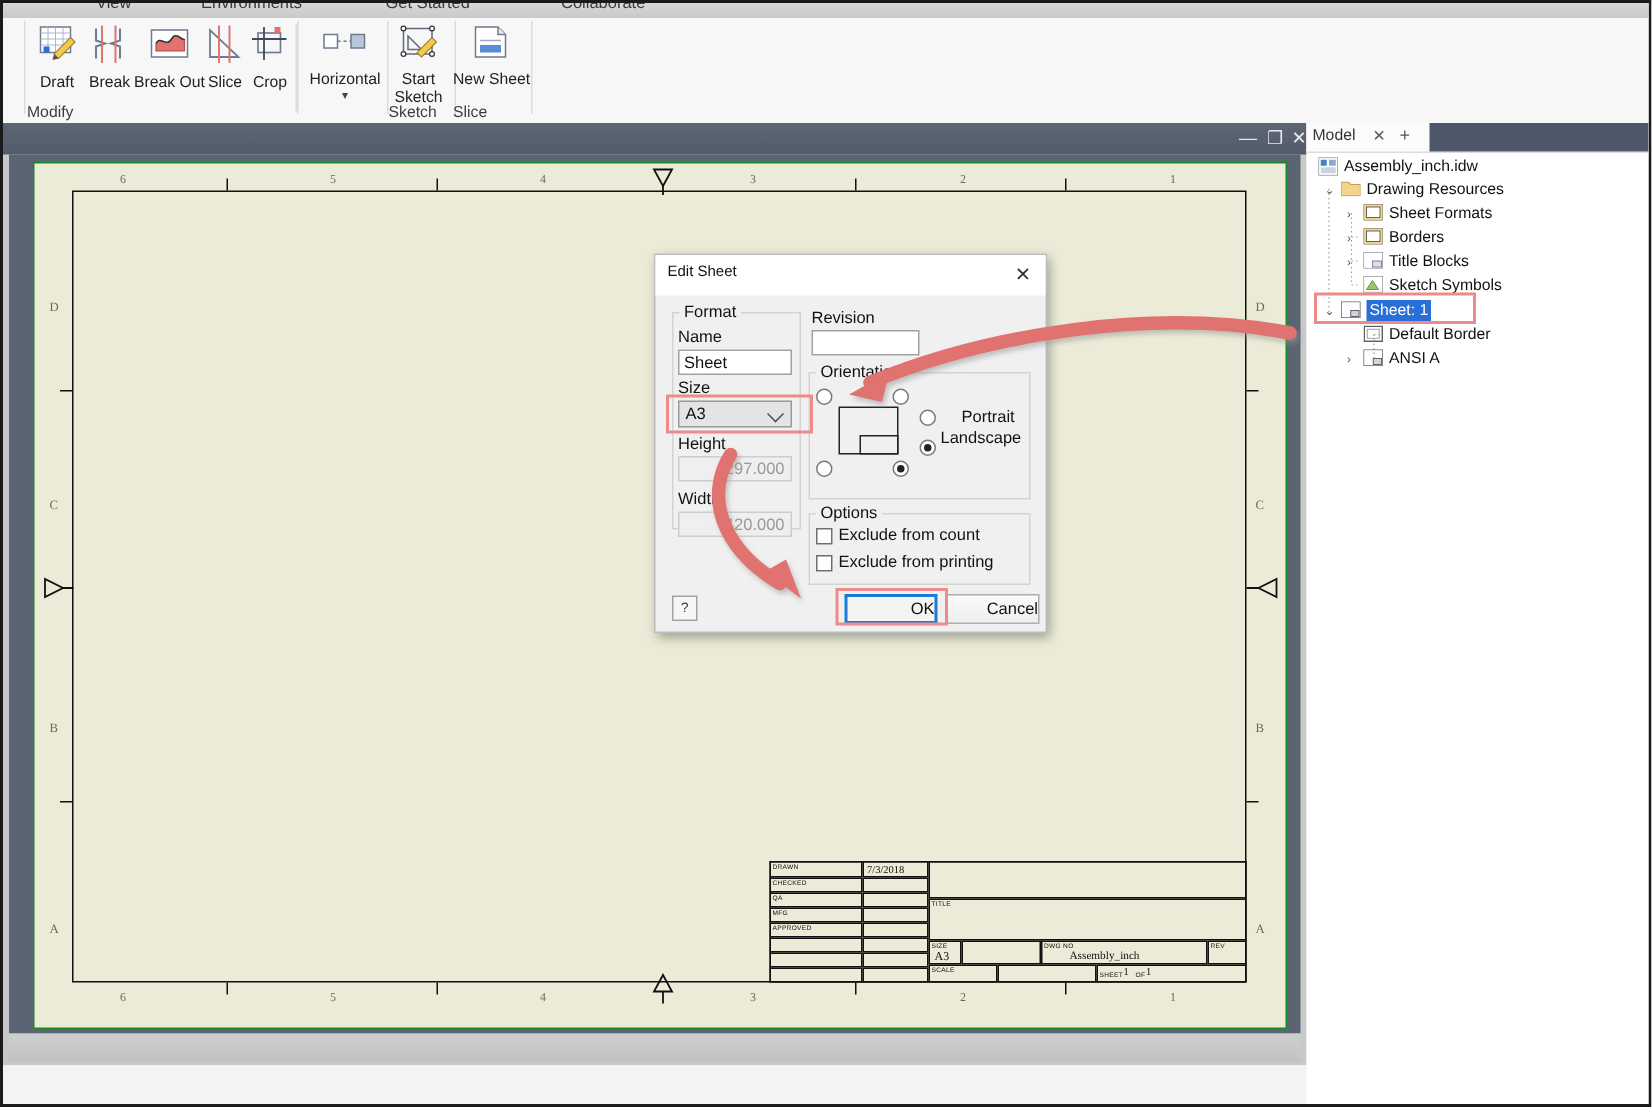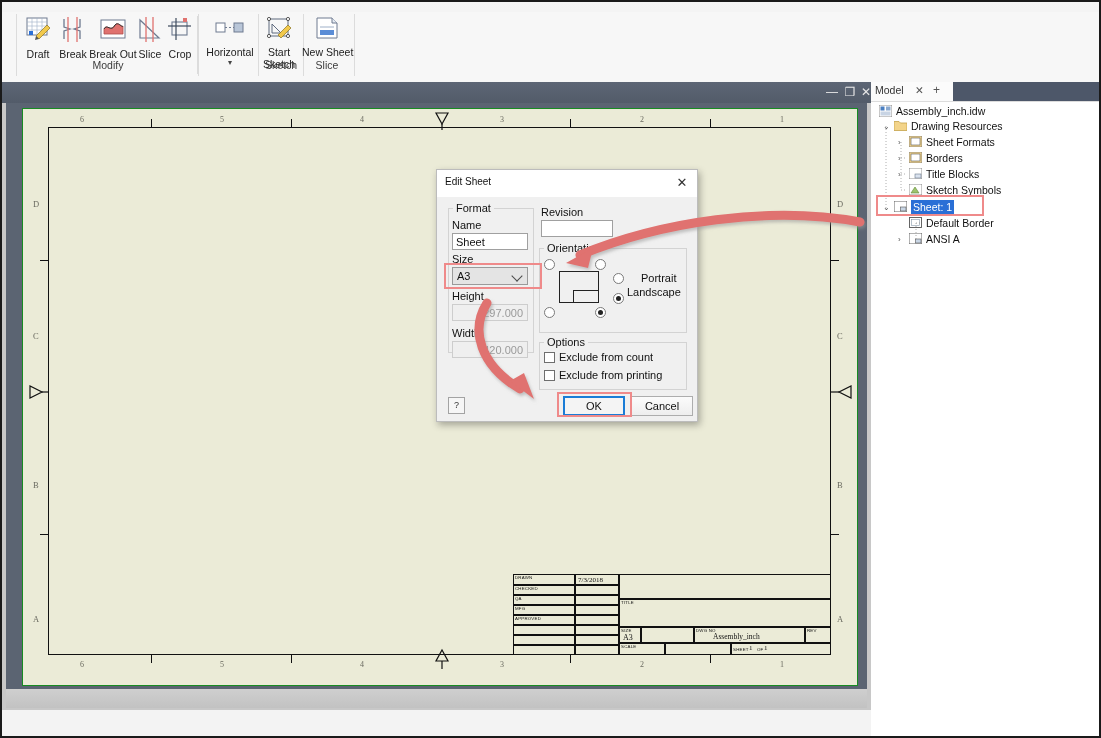--- a/index.html
+++ b/index.html
@@ -12,21 +12,21 @@
 
   
   .ribbon{position:absolute;left:2px;top:2px;width:1097px;height:80px;
      background:linear-gradient(#f5f5f5,#ececec);overflow:hidden;}
   .tabstrip{position:absolute;left:0;top:0;width:100%;height:10px;
      background:linear-gradient(#d7d7d7,#c9c9c9);overflow:hidden;}
   .tab{position:absolute;top:-6px;font-size:11px;color:#3a3a3a;white-space:nowrap;}
   .ribbon-body{position:absolute;left:0;top:10px;width:100%;height:70px;background:#f7f7f7;}
   .rgroup{position:absolute;top:0;height:70px;}
   .rgroup .sep{position:absolute;right:0;top:4px;width:1px;height:58px;background:#dcdcdc;}
-  .grplabel{position:absolute;bottom:11px;width:100%;text-align:center;font-size:10.5px;color:#3c3c3c;}
+  .grplabel{position:absolute;bottom:1px;width:100%;text-align:left;font-size:10.5px;color:#3c3c3c;}
   .btn{position:absolute;top:4px;text-align:center;width:auto;cursor:default;}
   .btn .lbl{font-size:10.5px;color:#222;line-height:11.5px;display:block;margin-top:1px;white-space:nowrap;}
   .ico{display:block;margin:0 auto;}
 
   
   .docwin{position:absolute;left:2px;top:82px;width:869px;height:628px;background:#c8c8c8;}
   .doctitlebar{position:absolute;left:0;top:0;width:100%;height:21px;
      background:linear-gradient(#5d6675,#525b69);}
   .winbtn{position:absolute;top:2px;width:16px;height:16px;color:#e8e8e8;font-size:12px;
      text-align:center;line-height:16px;cursor:default;}
@@ -78,38 +78,44 @@
   .inp.ro{background:#efefef;color:#9a9a9a;text-align:right;padding-right:4px;border:1px solid #cdcdcd;}
   .combo{position:absolute;background:#e4e4e4;border:1px solid #9a9a9a;box-sizing:border-box;
      font-size:11px;color:#111;padding:1px 3px;line-height:15px;}
   .combo .cv{position:absolute;left:4px;top:1px;}
   .chev{position:absolute;right:6px;top:4px;width:7px;height:7px;border-right:1.4px solid #4a4a4a;
      border-bottom:1.4px solid #4a4a4a;transform:rotate(45deg);}
   .radio{position:absolute;width:11px;height:11px;border:1px solid #7a7a7a;border-radius:50%;background:#fff;box-sizing:border-box;}
   .radio.on:after{content:"";position:absolute;left:2px;top:2px;width:5px;height:5px;border-radius:50%;background:#222;}
   .cbx{position:absolute;width:11px;height:11px;border:1px solid #6e6e6e;background:#fff;box-sizing:border-box;}
   .dbtn{position:absolute;background:linear-gradient(#fbfbfb,#eeeeee);border:1px solid #adadad;
-     box-sizing:border-box;font-size:11px;color:#111;text-align:center;line-height:18px;cursor:default;}
+     box-sizing:border-box;font-size:11px;color:#111;text-align:right;line-height:18px;cursor:default;}
   .dbtn.primary{border:2px solid #1a7cd6;background:#f4f4f4;line-height:16px;}
   .helpbtn{position:absolute;width:15px;height:15px;border:1px solid #a3a3a3;background:#f6f6f6;
      font-size:9px;color:#333;text-align:center;line-height:14px;cursor:default;}
   .sheetprev{position:absolute;border:1.4px solid #222;box-sizing:border-box;background:#f0f0f0;}
   .sheetprev-in{position:absolute;right:-1px;bottom:-1px;width:26px;height:13px;border:1.4px solid #222;box-sizing:border-box;}
 
   
   .hl{position:absolute;border:2.5px solid #ef8a8a;box-sizing:border-box;}
   svg.anno{position:absolute;left:0;top:0;width:1101px;height:738px;pointer-events:none;}
 </style>
 </head>
 <body>
 
 <div id="root">
  <div class="win-frame"></div>
 
  <div class="ribbon">
+   <div class="tabstrip">
+     <span class="tab" style="left:62px">View</span>
+     <span class="tab" style="left:132px">Environments</span>
+     <span class="tab" style="left:255px">Get Started</span>
+     <span class="tab" style="left:372px">Collaborate</span>
+   </div>
    <div class="ribbon-body">
      <div style="position:absolute;left:14px;top:2px;width:1px;height:62px;background:#dcdcdc;"></div>
 
      <div class="rgroup" style="left:16px;width:180px;">
        <div class="sep"></div>
      </div>
 
      <div class="btn" style="left:18px;width:36px;">
        <span class="ico">
          <svg width="30" height="28" viewBox="0 0 30 28">

